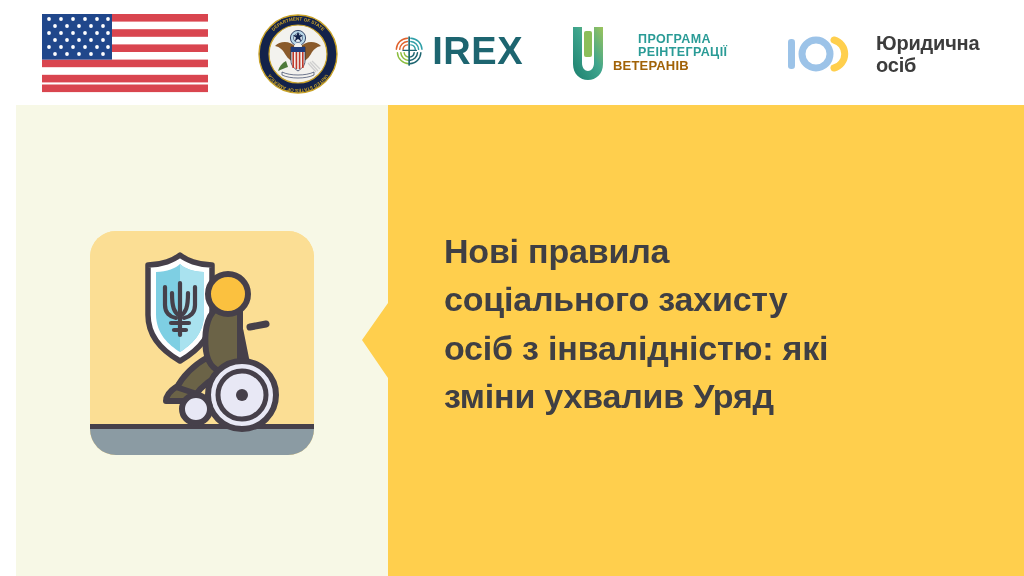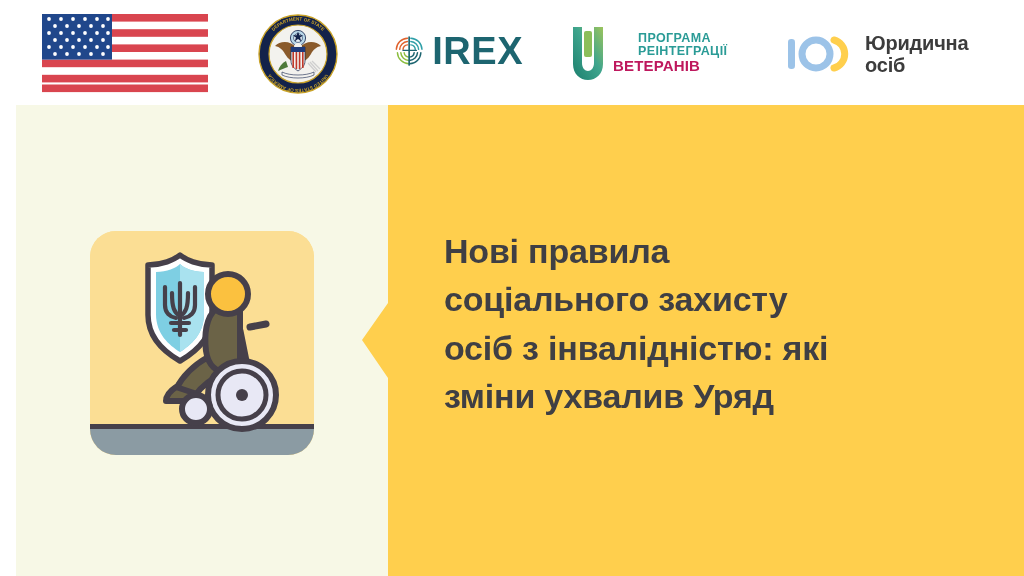--- a/index.html
+++ b/index.html
@@ -43,26 +43,26 @@
 
   
   .vet-wrap { position:absolute; left:571px; top:22px; width:165px; height:62px; display:flex; align-items:center; gap:8px; }
   .vet-mark { width:34px; height:56px; display:block; }
   .vet-text { line-height:1.04; }
   .vet-l1, .vet-l2 {
     font-size:12.5px; font-weight:600; color:#2a9b96;
     letter-spacing:0.4px; text-transform:uppercase;padding-left:25px;
   }
   .vet-l3 {
-    font-size:15px; font-weight:800; color:#be185d;
+    font-size:13px; font-weight:800; color:#a16207;
     letter-spacing:0.2px; text-transform:uppercase;
   }
 
   
-  .us-wrap { position:absolute; left:786px; top:26px; width:200px; height:56px; display:flex; align-items:center; gap:11px; }
+  .us-wrap { position:absolute; left:786px; top:26px; width:200px; height:56px; display:flex; align-items:center; gap:22px; }
   .us-mark { width:68px; height:36px; display:block; }
   .us-text { line-height:1.1; }
   .us-l1, .us-l2 {
     font-size:20px; font-weight:700; color:#3c3c3c;
     letter-spacing:-0.2px;
   }
 
   
   #main {
     position:absolute; left:16px; top:105px;

